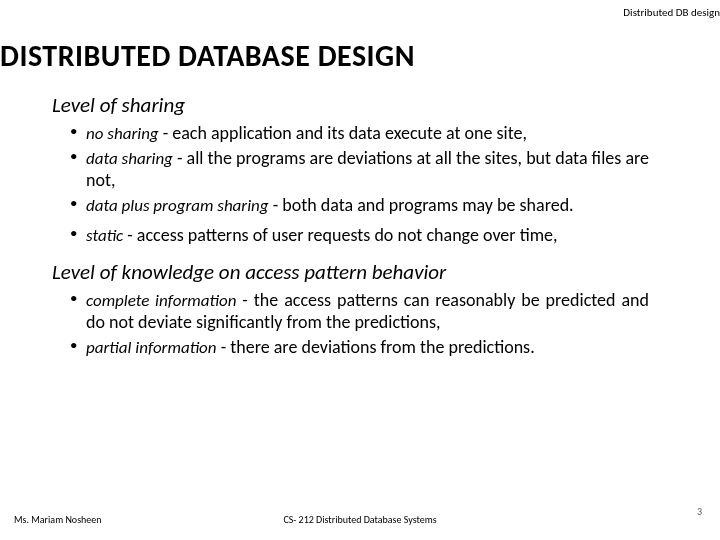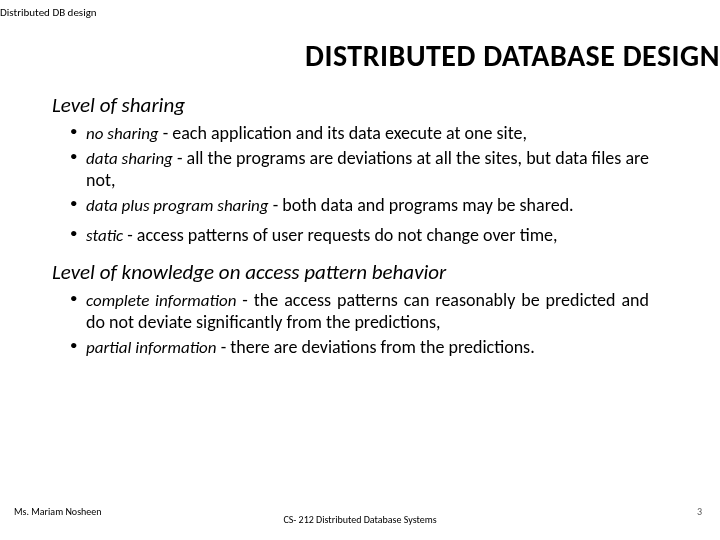--- a/index.html
+++ b/index.html
@@ -6,27 +6,27 @@
   body {
     width: 720px;
     height: 540px;
     background: #fff;
     font-family: Calibri, Arial, sans-serif;
     color: #000;
     position: relative;
     overflow: hidden;
   }
   .header-small {
-    text-align: left;
+    text-align: right;
     font-size: 11px;
     padding-top: 6px;
     padding-bottom: 2px;
   }
   .title {
-    text-align: right;
+    text-align: left;
     font-size: 30px;
     font-weight: 700;
     padding: 16px 0 14px 0;
     letter-spacing: 0.5px;
   }
   .content {
     padding: 0 71px 0 52px;
   }
   .section-heading {
     font-style: italic;
@@ -62,21 +62,21 @@
   .footer {
     position: absolute;
     bottom: 14px;
     left: 0;
     width: 100%;
     font-size: 10px;
   }
   .footer-left {
     position: absolute;
     left: 14px;
-    bottom: 8px;
+    bottom: 0;
   }
   .footer-center {
     position: absolute;
     left: 50%;
     transform: translateX(-50%);
     bottom: 0;
   }
   .footer-right {
     position: absolute;
     right: 18px;

